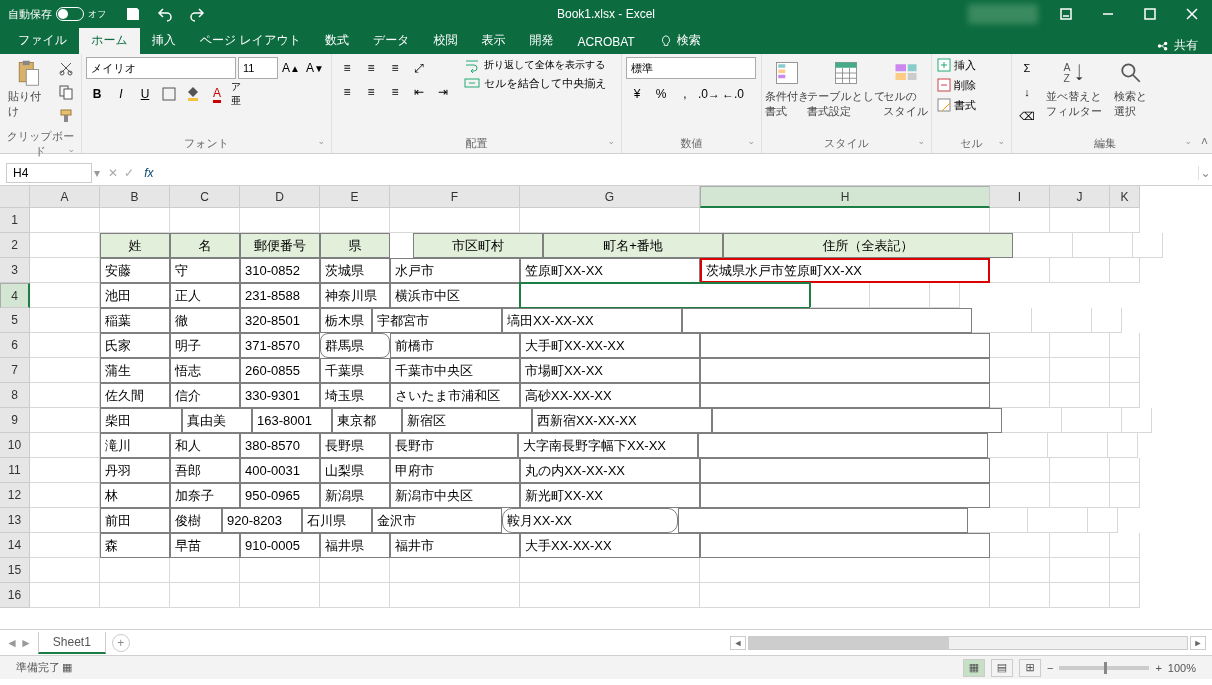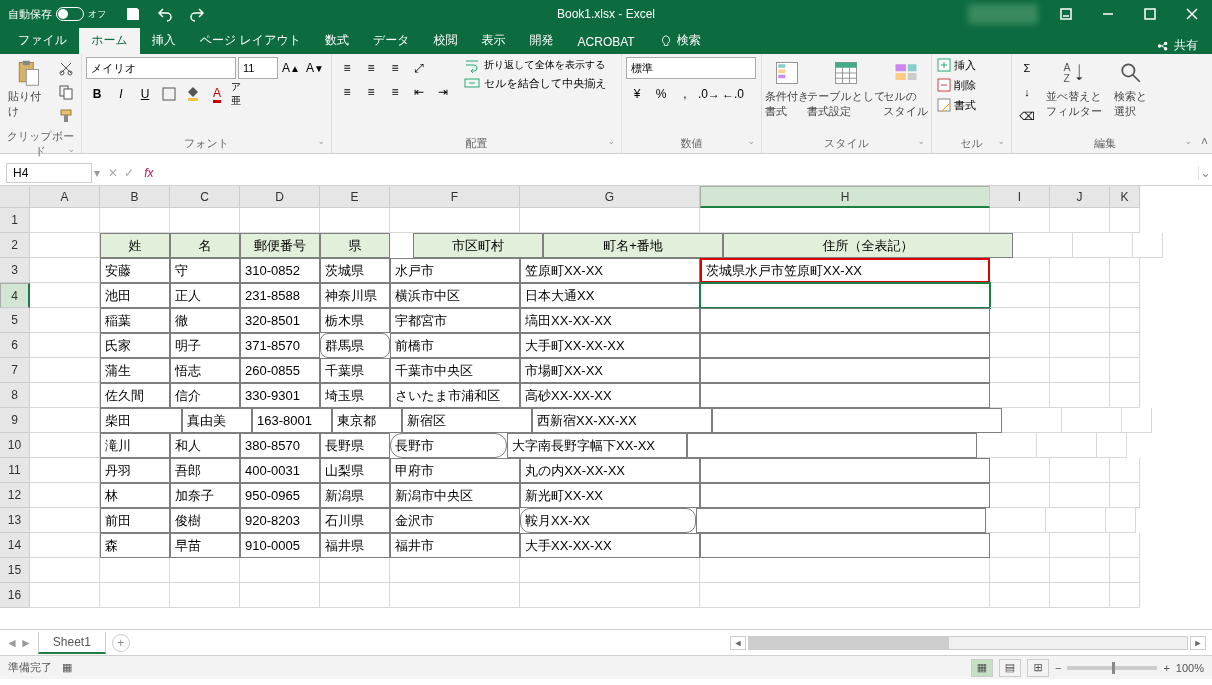--- a/index.html
+++ b/index.html
@@ -37,21 +37,21 @@
 .row { display:flex; gap:2px; align-items:center; }
 .smbtn { width:22px; height:22px; display:flex; align-items:center; justify-content:center; border:1px solid transparent; }
 .smbtn svg { width:16px; height:16px; }
 .sel { border:1px solid #ababab; background:#fff; font-size:11px; padding:2px 4px; height:22px; }
 .collapse { position:absolute; right:4px; bottom:4px; font-size:12px; color:#777; }
 
 
 .fbar { height:26px; display:flex; align-items:center; border-bottom:1px solid #d0d0d0; background:#fff; }
 .namebox { width:86px; border:1px solid #ccc; margin:2px 0 2px 6px; padding:2px 6px; font-size:12px; background:#fff; }
 .fbar .fbtns { display:flex; padding:0 6px; gap:6px; color:#aaa; }
-.fbar .fx { font-style:italic; color:#be185d; padding:0 4px; }
+.fbar .fx { font-style:italic; color:#0c4a6e; padding:0 4px; }
 .fbar input.formula { flex:1; border:none; outline:none; font-size:12px; padding:2px; }
 .fbar .drop { width:14px; text-align:center; color:#888; border-left:1px solid #e0e0e0; }
 
 
 .grid { height:443px; position:relative; overflow:hidden; background:#fff; }
 .corner { position:absolute; left:0; top:0; width:30px; height:22px; background:#e6e6e6; border-right:1px solid #ccc; border-bottom:1px solid #ccc; }
 .colhdrs { position:absolute; left:30px; top:0; height:22px; display:flex; }
 .colhdr { background:#e6e6e6; border-right:1px solid #ccc; border-bottom:1px solid #ccc; display:flex; align-items:center; justify-content:center; font-size:12px; color:#333; }
 .colhdr.sel { background:#d3e5d3; border-bottom:2px solid #1c7e43; }
 .rowhdrs { position:absolute; left:0; top:22px; width:30px; }
@@ -69,21 +69,21 @@
 .sheettabs { height:26px; background:#fff; border-top:1px solid #d0d0d0; display:flex; align-items:center; padding:0 6px; gap:6px; font-size:12px; color:#555; position:relative; }
 .sheettabs .nav { display:flex; gap:2px; color:#999; }
 .sheettabs .tab { padding:3px 14px; border:1px solid #ccc; border-top:none; background:#fff; border-bottom:2px solid #1c7e43; }
 .sheettabs .add { width:18px; height:18px; border:1px solid #ccc; border-radius:50%; display:flex; align-items:center; justify-content:center; color:#888; }
 .sheettabs .hscroll { position:absolute; right:6px; display:flex; align-items:center; gap:2px; }
 .sheettabs .strack { width:440px; height:14px; border:1px solid #ccc; background:#f0f0f0; position:relative; }
 .sheettabs .sthumb { position:absolute; left:0; width:200px; height:100%; background:#cdcdcd; }
 .sheettabs .sbtn { width:16px; height:14px; border:1px solid #ccc; display:flex; align-items:center; justify-content:center; font-size:9px; color:#666; }
 
 
-.status { height:24px; background:#f3f3f3; border-top:1px solid #d0d0d0; display:flex; align-items:center; font-size:11px; color:#555; padding:0 8px; gap:10px; }
+.status { height:24px; background:#f3f3f3; border-top:1px solid #d0d0d0; display:flex; align-items:center; font-size:11px; color:#555; padding:0 16px; gap:2px; }
 .status .right { margin-left:auto; display:flex; align-items:center; gap:6px; }
 .status .viewbtn { width:22px; height:18px; border:1px solid #ccc; display:flex; align-items:center; justify-content:center; }
 .status .viewbtn.on { background:#c5e0c5; }
 .status .slider { width:90px; height:4px; background:#ccc; position:relative; }
 .status .slider::before { content:""; position:absolute; left:50%; top:-4px; width:3px; height:12px; background:#888; }
 </style>
 </head>
 <body>
 
 <div class="titlebar">
@@ -468,32 +468,31 @@
         <div class="cell" style="width: 60px;"></div>
         <div class="cell" style="width: 30px;"></div>
       </div>
       <div class="cellrow">
         <div class="cell" style="width: 70px;"></div>
         <div class="cell thb" style="width: 70px;">池田</div>
         <div class="cell thb" style="width: 70px;">正人</div>
         <div class="cell thb" style="width: 80px;">231-8588</div>
         <div class="cell thb" style="width: 70px;">神奈川県</div>
         <div class="cell thb" style="width: 130px;">横浜市中区</div>
-        <div class="cell thb" style="width: 180px;">日本大通XX</div>
         <div class="cell thb active" style="width: 290px;"></div>
         <div class="cell" style="width: 60px;"></div>
         <div class="cell" style="width: 60px;"></div>
         <div class="cell" style="width: 30px;"></div>
       </div>
       <div class="cellrow">
         <div class="cell" style="width: 70px;"></div>
         <div class="cell thb" style="width: 70px;">稲葉</div>
         <div class="cell thb" style="width: 70px;">徹</div>
         <div class="cell thb" style="width: 80px;">320-8501</div>
-        <div class="cell thb" style="width: 70px;">栃木県</div>
+        <div class="cell thb" style="width: 52px;">栃木県</div>
         <div class="cell thb" style="width: 130px;">宇都宮市</div>
         <div class="cell thb" style="width: 180px;">塙田XX-XX-XX</div>
         <div class="cell thb" style="width: 290px;"></div>
         <div class="cell" style="width: 60px;"></div>
         <div class="cell" style="width: 60px;"></div>
         <div class="cell" style="width: 30px;"></div>
       </div>
       <div class="cellrow">
         <div class="cell" style="width: 70px;"></div>
         <div class="cell thb" style="width: 70px;">氏家</div>
@@ -545,21 +544,21 @@
         <div class="cell" style="width: 60px;"></div>
         <div class="cell" style="width: 60px;"></div>
         <div class="cell" style="width: 30px;"></div>
       </div>
       <div class="cellrow">
         <div class="cell" style="width: 70px;"></div>
         <div class="cell thb" style="width: 70px;">滝川</div>
         <div class="cell thb" style="width: 70px;">和人</div>
         <div class="cell thb" style="width: 80px;">380-8570</div>
         <div class="cell thb" style="width: 70px;">長野県</div>
-        <div class="cell thb" style="width: 117px; border-radius: 12px;">長野市</div>
+        <div class="cell thb" style="width: 128px;">長野市</div>
         <div class="cell thb" style="width: 180px;">大字南長野字幅下XX-XX</div>
         <div class="cell thb" style="width: 290px;"></div>
         <div class="cell" style="width: 60px;"></div>
         <div class="cell" style="width: 60px;"></div>
         <div class="cell" style="width: 30px;"></div>
       </div>
       <div class="cellrow">
         <div class="cell" style="width: 70px;"></div>
         <div class="cell thb" style="width: 70px;">丹羽</div>
         <div class="cell thb" style="width: 70px;">吾郎</div>
@@ -581,21 +580,21 @@
         <div class="cell thb" style="width: 130px;">新潟市中央区</div>
         <div class="cell thb" style="width: 180px;">新光町XX-XX</div>
         <div class="cell thb" style="width: 290px;"></div>
         <div class="cell" style="width: 60px;"></div>
         <div class="cell" style="width: 60px;"></div>
         <div class="cell" style="width: 30px;"></div>
       </div>
       <div class="cellrow">
         <div class="cell" style="width: 70px;"></div>
         <div class="cell thb" style="width: 70px;">前田</div>
-        <div class="cell thb" style="width: 70px;">俊樹</div>
+        <div class="cell thb" style="width: 52px;">俊樹</div>
         <div class="cell thb" style="width: 80px;">920-8203</div>
         <div class="cell thb" style="width: 70px;">石川県</div>
         <div class="cell thb" style="width: 130px;">金沢市</div>
         <div class="cell thb" style="width: 176px; border-radius: 10px;">鞍月XX-XX</div>
         <div class="cell thb" style="width: 290px;"></div>
         <div class="cell" style="width: 60px;"></div>
         <div class="cell" style="width: 60px;"></div>
         <div class="cell" style="width: 30px;"></div>
       </div>
       <div class="cellrow">

